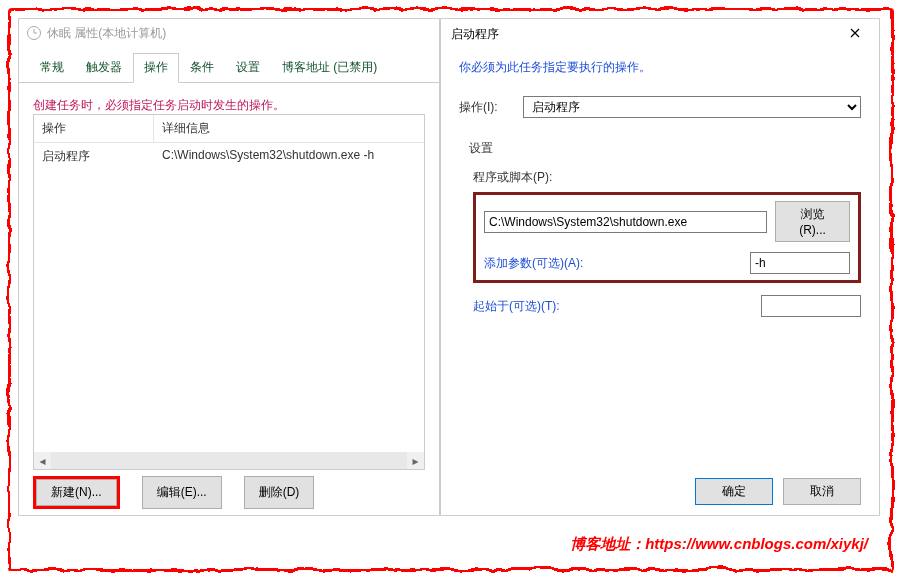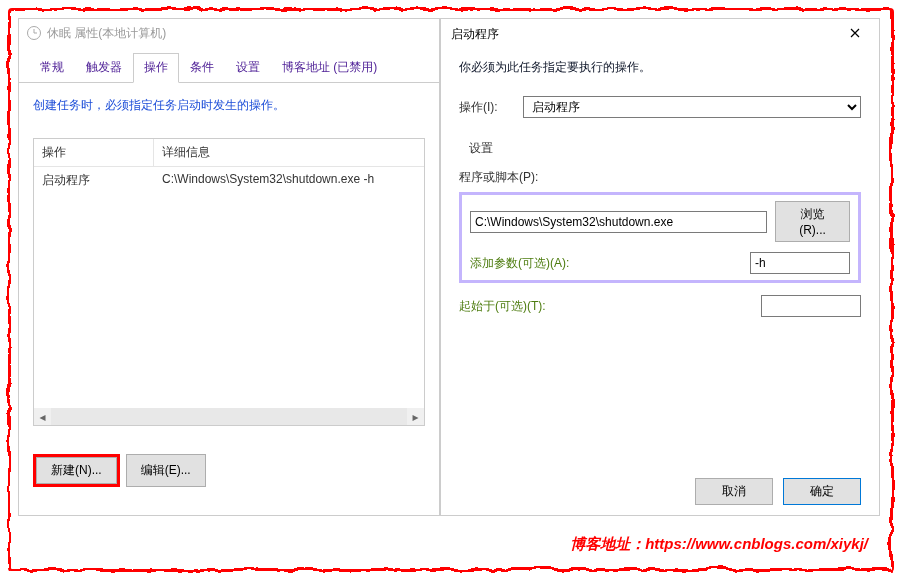--- a/index.html
+++ b/index.html
@@ -6,61 +6,61 @@
 body{background:#fff;width:898px;height:576px;position:relative;overflow:hidden}
 .rough-border{position:absolute;inset:6px;border:3px solid #ff0000;border-radius:4px;pointer-events:none;z-index:100;filter:url(#rough)}
 .container{position:absolute;inset:18px 18px 60px 18px;display:flex}
 .left-dialog{flex:1;background:#fff;border:1px solid #ccc;display:flex;flex-direction:column;position:relative}
 .title-bar{height:28px;display:flex;align-items:center;padding:0 8px;color:#999;gap:6px}
 .title-bar .clock-icon{width:14px;height:14px;border:1px solid #aaa;border-radius:50%;position:relative}
 .title-bar .clock-icon::before{content:"";position:absolute;left:50%;top:50%;width:1px;height:4px;background:#aaa;transform-origin:bottom;transform:translate(-50%,-100%)}
 .title-bar .clock-icon::after{content:"";position:absolute;left:50%;top:50%;width:3px;height:1px;background:#aaa;transform:translate(0,-50%)}
 .title-bar span{color:#999}
 .tabs{display:flex;border-bottom:1px solid #ccc;padding:6px 10px 0}
-.tab{padding:5px 10px;border:1px solid transparent;cursor:pointer;color:#4c1d95}
+.tab{padding:5px 10px;border:1px solid transparent;cursor:pointer;color:#14532d}
 .tab.active{border:1px solid #ccc;border-bottom:1px solid #fff;background:#fff;margin-bottom:-1px}
 .left-body{padding:14px 14px 0;display:flex;flex-direction:column;flex:1}
-.hint-text{margin-bottom:24px;color:#1d4ed8}
+.hint-text{margin-bottom:0;color:#be185d}
 .table-wrap{border:1px solid #ccc;flex:1;display:flex;flex-direction:column;min-height:0}
 .thead{display:flex;background:#fff;border-bottom:1px solid #e5e5e5}
 .th{padding:5px 8px;border-right:1px solid #e5e5e5;color:#333}
 .th:first-child{width:120px}
 .th:last-child{flex:1;border-right:none}
 .tbody{flex:1;overflow:hidden;position:relative}
 .trow{display:flex}
 .td{padding:5px 8px;color:#333}
 .td:first-child{width:120px}
 .td:last-child{flex:1}
 .scroll-stub{position:absolute;left:0;right:0;bottom:0;height:17px;background:#f0f0f0;display:flex;align-items:center}
 .scroll-stub .arrow{width:17px;height:17px;display:flex;align-items:center;justify-content:center;color:#666}
 .scroll-stub .track{flex:1;background:#e8e8e8;height:100%}
-.btn-row{display:flex;gap:6px;padding:28px 0}
+.btn-row{display:flex;gap:22px;padding:6px 0}
 .btn{background:#e1e1e1;border:1px solid #adadad;padding:4px 14px;cursor:pointer;color:#000}
 .red-box{border:3px solid #ff0000;display:inline-block}
 
 .right-dialog{width:440px;background:#fff;border:1px solid #ccc;border-left:1px solid #ccc;display:flex;flex-direction:column}
 .right-title{height:30px;display:flex;align-items:center;padding:0 10px;position:relative}
 .right-title .close{position:absolute;right:6px;top:4px;width:36px;height:20px;display:flex;align-items:center;justify-content:center;cursor:pointer}
 .right-title .close svg{width:10px;height:10px}
 .right-body{padding:10px 18px 14px;flex:1;display:flex;flex-direction:column}
-.instr{margin-bottom:20px;color:#0f172a}
+.instr{margin-bottom:20px;color:#1d4ed8}
 .field-row{display:flex;align-items:center;margin-bottom:18px;gap:8px}
 .field-row label{min-width:56px;color:#333}
 select{flex:1;height:22px;border:1px solid #7a7a7a;background:#fff;padding:0 4px}
 .group-label{margin:4px 0 10px 10px;color:#333}
-.settings-box{}
+.settings-box{margin-left:14px}
 .sub-label{margin:2px 0 6px;color:#333}
 .inline-row{display:flex;align-items:center;gap:8px;margin-bottom:10px}
 input[type=text]{height:22px;border:1px solid #7a7a7a;padding:0 4px;background:#fff}
 .prog-input{flex:1}
 .browse-btn{width:75px}
 .arg-row{display:flex;align-items:center;gap:8px;margin-bottom:4px}
-.arg-row label{flex:1;color:#4d7c0f}
+.arg-row label{flex:1;color:#1d4ed8}
 .arg-row input{width:100px}
-.red-outline{border:3px solid #c4b5fd;padding:6px 8px 2px;margin-bottom:12px}
+.red-outline{border:3px solid #7f1d1d;padding:6px 8px 2px;margin-bottom:12px}
 .footer-btns{display:flex;justify-content:flex-end;gap:10px;padding:10px 18px;border-top:0}
 .footer-btns .btn{width:78px}
 .ok-btn{border:1px solid #0078d7;background:#e1e1e1}
 .blog-url{position:absolute;right:30px;bottom:22px;color:#ff0000;font-style:italic;font-weight:bold;font-size:15px;z-index:101}
 </style>
 </head>
 <body>
 
 <svg width="0" height="0" style="position:absolute">
 <filter id="rough">
@@ -103,20 +103,21 @@
             <div class="track"></div>
             <div class="arrow">▸</div>
           </div>
         </div>
       </div>
       <div class="btn-row">
         <span class="red-box">
           <button class="btn">新建(N)...</button>
         </span>
         <button class="btn">编辑(E)...</button>
+        <button class="btn">删除(D)</button>
       </div>
     </div>
   </div>
 
   <div class="right-dialog">
     <div class="right-title">
       <span>启动程序</span>
       <div class="close">
         <svg viewBox="0 0 10 10">
             <path d="M1 1 L9 9 M9 1 L1 9" stroke="#000" stroke-width="1.2"></path>
@@ -144,19 +145,19 @@
             <input type="text" value="-h" style="">
           </div>
         </div>
         <div class="arg-row">
           <label>起始于(可选)(T):</label>
           <input type="text" value="" style="">
         </div>
       </div>
     </div>
     <div class="footer-btns">
+      <button class="btn ok-btn">确定</button>
       <button class="btn">取消</button>
-      <button class="btn ok-btn">确定</button>
     </div>
   </div>
 </div>
 
 <div class="blog-url">博客地址：https://www.cnblogs.com/xiykj/</div>
 
 </body></html>

